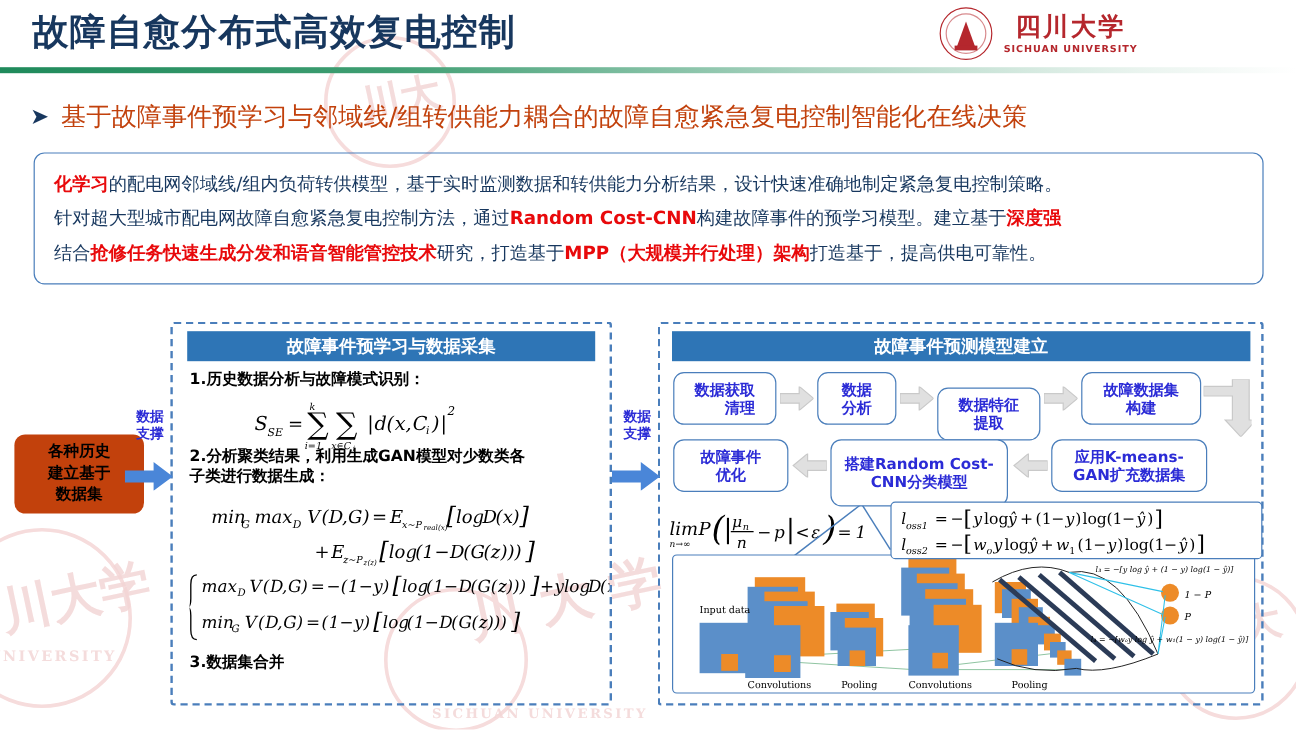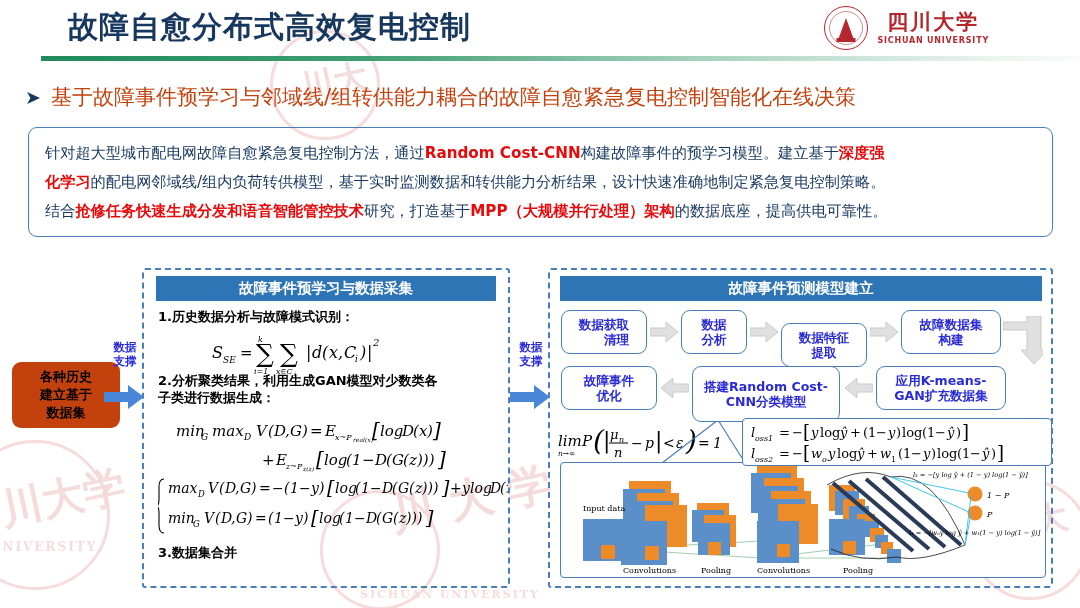--- a/index.html
+++ b/index.html
@@ -10,21 +10,21 @@
     position: relative;
     overflow: hidden;
   }
 
   
   .wm { position:absolute; color:#f3d6d6; pointer-events:none; user-select:none;
         font-family:"DejaVu Serif", serif; font-weight:bold; opacity:.85; z-index:0; }
   .wm-ring { position:absolute; border:3px solid #f6dcdc; border-radius:50%; z-index:0; }
 
   
-  .header { position:absolute; left:0; top:0; width:962px; height:62px; z-index:5;margin-left:41px; }
+  .header { position:absolute; left:0; top:0; width:962px; height:62px; z-index:5; }
   .page-title {
     position:absolute; left:27px; top:7px;
     font-size:30px; font-weight:bold; color:#17375e;
     letter-spacing:1px; white-space:nowrap;
   }
   .title-rule {
     position:absolute; left:0; top:56px; width:1080px; height:5px;
     background:linear-gradient(to right,#1f8a5b 0%, #3f9e72 30%, #a9d3c0 62%, #eaf4ef 88%, #ffffff 100%);
   }
   .logo-wrap { position:absolute; right:14px; top:4px; height:48px; display:flex; align-items:center; gap:9px; }
@@ -134,23 +134,23 @@
     </div>
   </div>
 </div>
 
 <div class="bullet-row">
   <span class="bullet-arrow">➤</span>
   <span class="bullet-text">基于故障事件预学习与邻域线/组转供能力耦合的故障自愈紧急复电控制智能化在线决策</span>
 </div>
 
 <div class="desc-box">
+  <div class="desc-line" id="desc1"><span class="hl">化学习</span><span>的配电网邻域线/组内负荷转供模型，基于实时监测数据和转供能力分析结果，设计快速准确地制定紧急复电控制策略。</span></div>
   <div class="desc-line" id="desc0"><span>针对超大型城市配电网故障自愈紧急复电控制方法，通过</span><span class="hl">Random Cost-CNN</span><span>构建故障事件的预学习模型。建立基于</span><span class="hl">深度强</span></div>
-  <div class="desc-line" id="desc1"><span class="hl">化学习</span><span>的配电网邻域线/组内负荷转供模型，基于实时监测数据和转供能力分析结果，设计快速准确地制定紧急复电控制策略。</span></div>
-  <div class="desc-line" id="desc2"><span>结合</span><span class="hl">抢修任务快速生成分发和语音智能管控技术</span><span>研究，打造基于</span><span class="hl">MPP（大规模并行处理）架构</span><span>的数据底座，提高供电可靠性。</span></div>
+  <div class="desc-line" id="desc2"><span>结合</span><span class="hl">抢修任务快速生成分发和语音智能管控技术</span><span>研究，打造基于</span><span class="hl">MPP（大规模并行处理）架构</span><span>打造基于，提高供电可靠性。</span></div>
 </div>
 
 <div class="src-box">
   <span>各种历史</span>
   <span>建立基于</span>
   <span>数据集</span>
 </div>
 
 <div class="flow-label" style="left:108px; top:340px; width:34px;">
   <div>数据</div>

